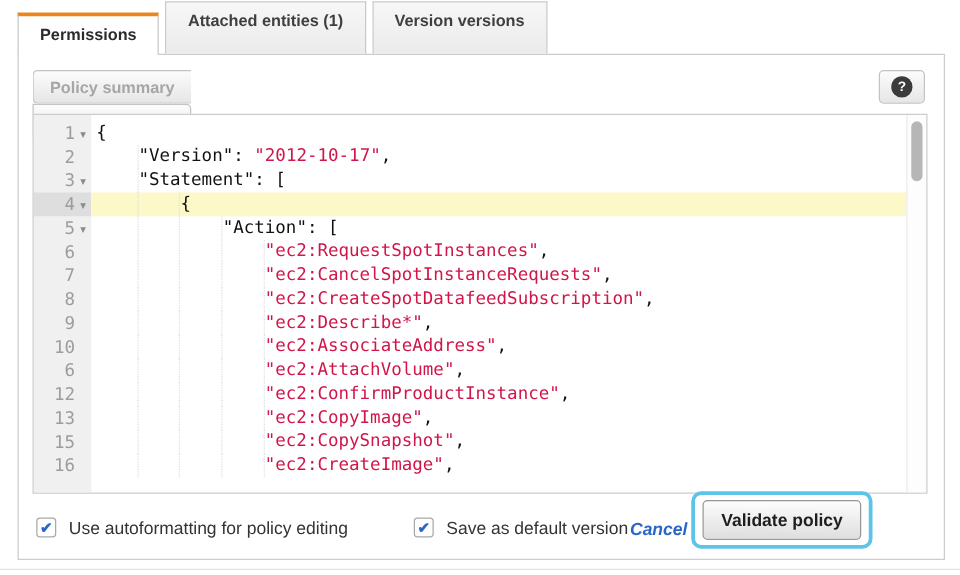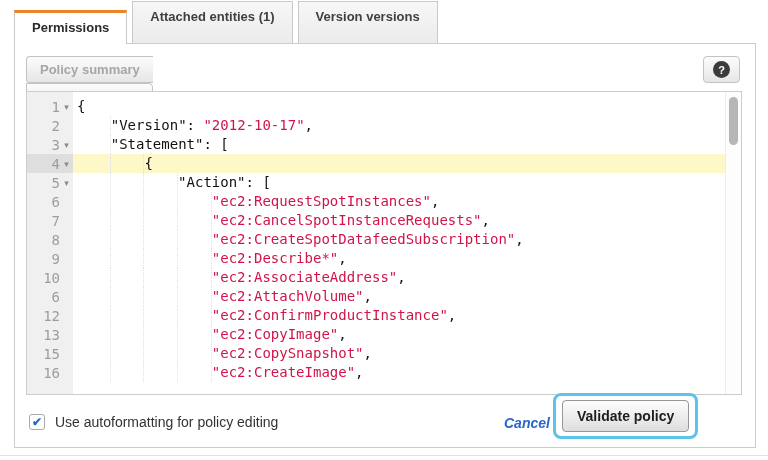--- a/index.html
+++ b/index.html
@@ -165,20 +165,24 @@
       <div class="vscroll">
         <div class="vthumb"></div>
       </div>
     </div>
 
     <div class="footer">
       <div class="cb-item first">
         <span class="cb checked"></span>
         <span class="cb-label">Use autoformatting for policy editing</span>
       </div>
+      <div class="cb-item second">
+        <span class="cb checked"></span>
+        <span class="cb-label">Save as default version</span>
+      </div>
       <a class="cancel-link">Cancel</a>
       <div class="ring">
         <button class="btn validate">Validate policy</button>
       </div>
     </div>
 
   </div>
 
   <div class="page-bottom-divider"></div>
 </div>

